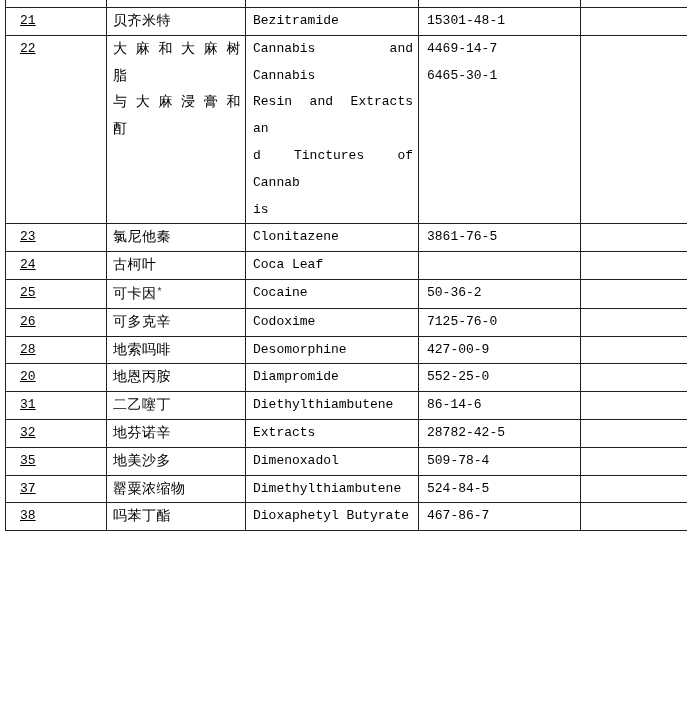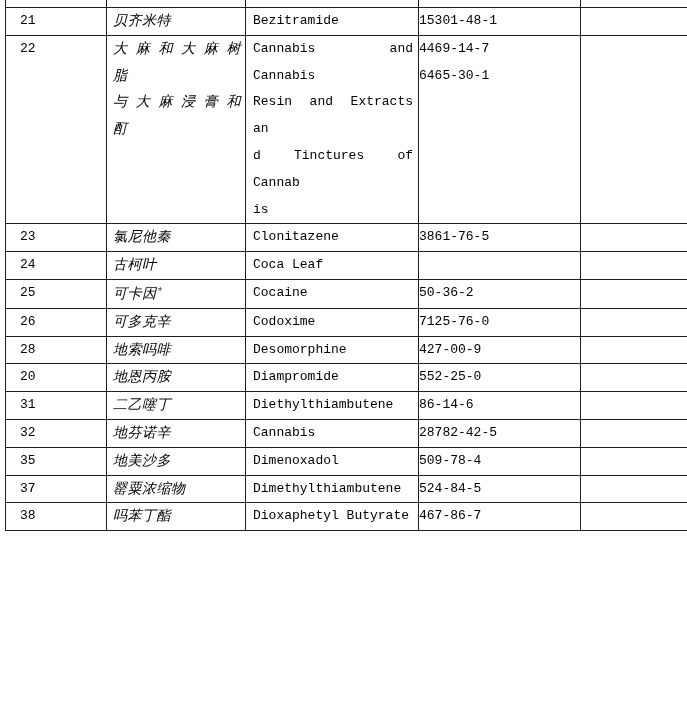--- a/index.html
+++ b/index.html
@@ -19,24 +19,24 @@
   }
   td{
     border:1px solid #1f1f1f;
     vertical-align:top;
     padding:0;
     line-height:26.8px;
     overflow:hidden;
     color:#000;
   }
   tr.filler td{height:27px;}
-  .col-no  {width:101px;padding-left:14px;font-size:13px;}
-  .col-cn  {width:139px;padding:0 4px 0 6px;font-size:14px;letter-spacing:.5px;font-style:italic;}
+  .col-no  {width:101px;padding-left:14px;font-size:13px;text-decoration:underline;}
+  .col-cn  {width:139px;padding:0 4px 0 6px;font-size:14px;letter-spacing:.5px;}
   .col-en  {width:173px;padding:0 5px 0 7px;font-size:13px;margin-left:40px;}
-  .col-cas {width:162px;font-size:13px;margin-top:40px;}
+  .col-cas {width:162px;padding-left:8px;font-size:13px;margin-top:40px;}
   .col-note{width:119px;padding:0 5px 0 6px;font-size:14px;letter-spacing:.5px;}
   .line{text-align:left;}
   .line.jl{text-align:justify;text-align-last:justify;}
   .ast{font-size:10px;vertical-align:3px;color:#3c3c3c;letter-spacing:0;}
 </style>
 </head>
 <body>
 
 <div class="page">
   <table class="subst">
@@ -127,21 +127,21 @@
         <tr>
           <td class="col-no">31</td>
           <td class="col-cn">二乙噻丁</td>
           <td class="col-en">Diethylthiambutene</td>
           <td class="col-cas">86-14-6</td>
           <td class="col-note"></td>
         </tr>
         <tr>
           <td class="col-no">32</td>
           <td class="col-cn">地芬诺辛</td>
-          <td class="col-en">Cannabis</td>
+          <td class="col-en">Extracts</td>
           <td class="col-cas">28782-42-5</td>
           <td class="col-note"></td>
         </tr>
         <tr>
           <td class="col-no">35</td>
           <td class="col-cn">地美沙多</td>
           <td class="col-en">Dimenoxadol</td>
           <td class="col-cas">509-78-4</td>
           <td class="col-note"></td>
         </tr>

